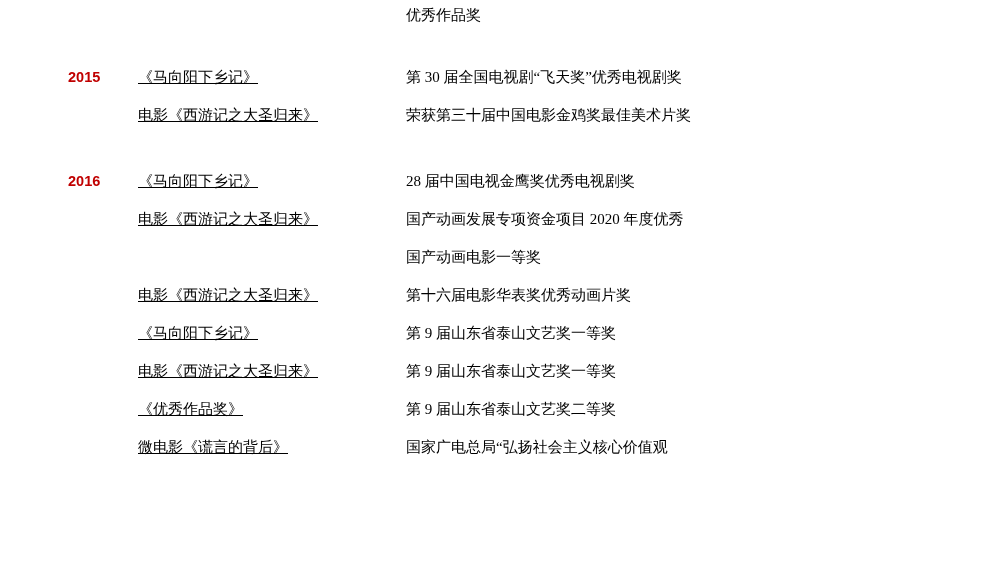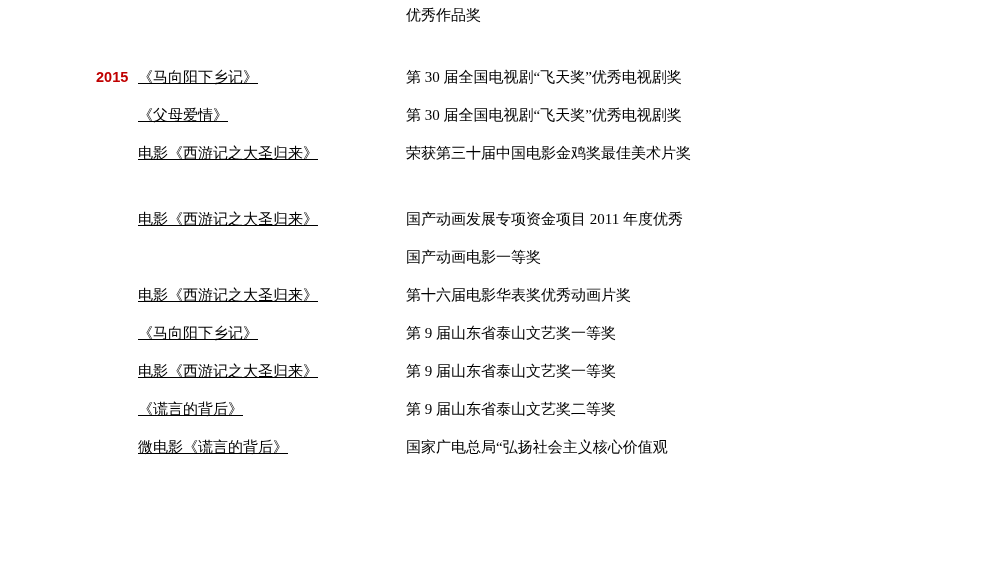--- a/index.html
+++ b/index.html
@@ -29,21 +29,21 @@
   }
   .award-table td {
     vertical-align: top;
     padding: 0;
     font-size: 15px;
     line-height: 38px;
     white-space: nowrap;
   }
   td.col-year {
     width: 138px;
-    padding-left: 96px;
+    padding-left: 68px;
     box-sizing: border-box;
     color: #c00000;
     font-weight: bold;
     font-size: 14.5px;
     font-family: "Liberation Sans", "DejaVu Sans", sans-serif;
   }
   td.col-work {
     width: 268px;
     box-sizing: border-box;
     text-decoration: underline;
@@ -80,40 +80,40 @@
         </tr>
         <tr>
           <td class="col-year">2015</td>
           <td class="col-work">《马向阳下乡记》</td>
           <td class="col-award">
             <span class="cont-line">第 30 届全国电视剧“飞天奖”优秀电视剧奖</span>
           </td>
         </tr>
         <tr>
           <td class="col-year"></td>
-          <td class="col-work">《父母爱情》</td>
-          <td class="col-award">
-            <span class="cont-line">第 30 届全国电视剧“飞天奖”优秀电视剧奖</span>
-          </td>
-        </tr>
-        <tr>
-          <td class="col-year"></td>
           <td class="col-work">电影《西游记之大圣归来》</td>
           <td class="col-award">
             <span class="cont-line">荣获第三十届中国电影金鸡奖最佳美术片奖</span>
           </td>
         </tr>
         <tr class="spacer-row">
           <td colspan="3">&nbsp;</td>
         </tr>
         <tr>
+          <td class="col-year">2016</td>
+          <td class="col-work">《马向阳下乡记》</td>
+          <td class="col-award">
+            <span class="cont-line">28 届中国电视金鹰奖优秀电视剧奖</span>
+          </td>
+        </tr>
+        <tr>
           <td class="col-year"></td>
           <td class="col-work">电影《西游记之大圣归来》</td>
           <td class="col-award">
-            <span class="cont-line">国产动画发展专项资金项目 2011 年度优秀</span>
+            <span class="cont-line">国产动画发展专项资金项目 2020 年度优秀</span>
             <span class="cont-line">国产动画电影一等奖</span>
           </td>
         </tr>
         <tr>
           <td class="col-year"></td>
           <td class="col-work">电影《西游记之大圣归来》</td>
           <td class="col-award">
             <span class="cont-line">第十六届电影华表奖优秀动画片奖</span>
           </td>
         </tr>
@@ -126,21 +126,21 @@
         </tr>
         <tr>
           <td class="col-year"></td>
           <td class="col-work">电影《西游记之大圣归来》</td>
           <td class="col-award">
             <span class="cont-line">第 9 届山东省泰山文艺奖一等奖</span>
           </td>
         </tr>
         <tr>
           <td class="col-year"></td>
-          <td class="col-work">《谎言的背后》</td>
+          <td class="col-work">《优秀作品奖》</td>
           <td class="col-award">
             <span class="cont-line">第 9 届山东省泰山文艺奖二等奖</span>
           </td>
         </tr>
         <tr>
           <td class="col-year"></td>
           <td class="col-work">微电影《谎言的背后》</td>
           <td class="col-award">
             <span class="cont-line">国家广电总局“弘扬社会主义核心价值观</span>
           </td>

